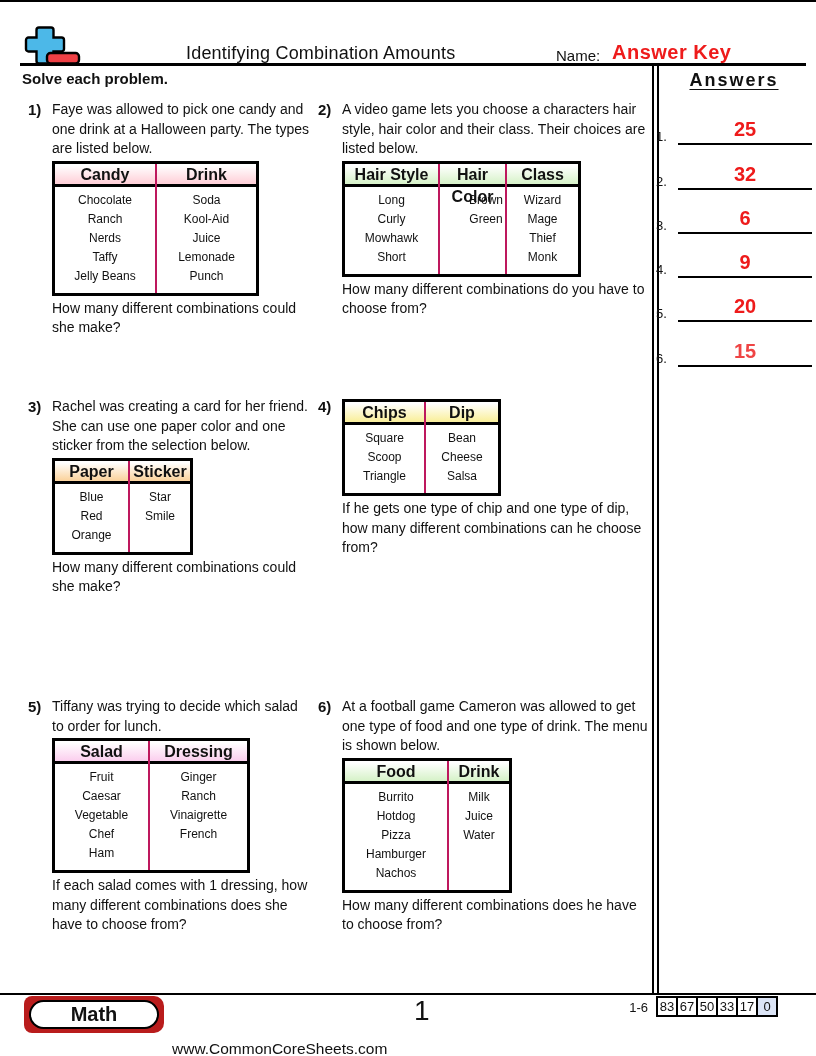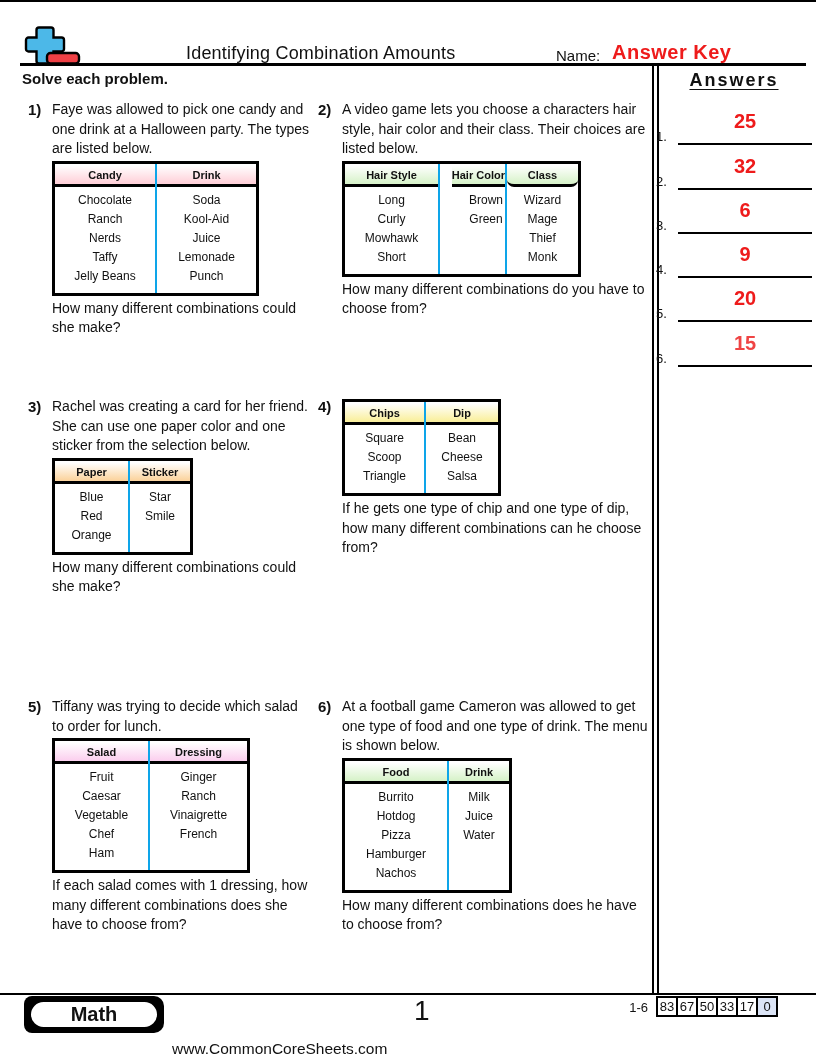--- a/index.html
+++ b/index.html
@@ -24,37 +24,37 @@
   .name-label { left:556px; top:47px; font-size:15px; }
   .answer-key { left:612px; top:41px; font-size:20px; font-weight:bold; letter-spacing:.5px; }
   .instructions { left:22px; top:70px; font-size:15px; font-weight:bold; }
 
   .answers-panel { left:656px; top:70px; width:156px; }
   .answers-title { text-align:center; font-size:18px; font-weight:bold; letter-spacing:2px;
     text-decoration:underline; text-underline-offset:3px; margin-bottom:10px; }
   .answer-item { display:flex; align-items:flex-end; height:44.3px; }
   .answer-num { width:22px; font-size:13px; padding-bottom:1px; }
   .answer-line { flex:1; border-bottom:2px solid #000; text-align:center; }
-  .answer-val { font-size:20px; font-weight:bold; line-height:1; padding-bottom:12px; }
+  .answer-val { font-size:20px; font-weight:bold; line-height:1; padding-bottom:4px; }
 
   .problem { position:absolute; display:flex; font-size:15px; line-height:19.5px; }
   .pnum { width:24px; font-weight:bold; flex:none; }
   .pbody { flex:1; }
   .ptext, .pquestion { font-size:14px; line-height:19.5px; }
 
   .ptable { display:inline-flex; border:3px solid #000; margin:2px 0 3px 0; background:#fff; }
   .tcol { display:flex; flex-direction:column; }
-  .tcol + .tcol { border-left:2px solid #0ea5e9; }
+  .tcol + .tcol { border-left:2px solid #be185d; }
   .thead { height:23px; line-height:22px; text-align:center; font-weight:bold;
-    font-size:11px; border-bottom:3px solid #000; }
+    font-size:16px; border-bottom:3px solid #000; }
   .tbody { flex:1; padding:4px 2px 7px 2px; }
   .titem { text-align:center; font-size:12px; line-height:19px; }
 
   
-  .math-badge-outer { left:24px; top:996px; width:140px; height:37px; background:#000000;
+  .math-badge-outer { left:24px; top:996px; width:140px; height:37px; background:#b91c1c;
     border-radius:8px 10px 10px 8px; }
   .math-badge-inner { position:absolute; left:5px; top:4px; right:5px; bottom:4px;
     background:#fff; border:2.5px solid #000; border-radius:15px;
     text-align:center; font-weight:bold; font-size:20px; line-height:24px; }
   .website { left:172px; top:1008px; font-size:15.5px;margin-top:32px; }
   .page-number { left:414px; top:995px; font-size:28px; font-weight:300; }
   .score-range { left:608px; top:1000px; width:40px; font-size:13px; text-align:right; }
   .score-boxes { left:656px; top:996px; display:flex; }
   .score-box { width:22px; height:21px; border:2px solid #000; margin-left:-2px;
     font-size:13px; line-height:17px; text-align:center; background:#fff; }
@@ -167,21 +167,21 @@
           </div>
         </div>
         <div class="tcol" style="width: 67px; align-items: flex-end;">
           <div class="thead" style="background: linear-gradient(rgb(255, 255, 255) 8%, rgb(217, 243, 204) 92%);">Hair Color</div>
           <div class="tbody">
             <div class="titem">Brown</div>
             <div class="titem">Green</div>
           </div>
         </div>
         <div class="tcol" style="width: 73px;">
-          <div class="thead" style="background: linear-gradient(rgb(255, 255, 255) 8%, rgb(217, 243, 204) 92%); border-radius: 7px;">Class</div>
+          <div class="thead" style="background: linear-gradient(rgb(255, 255, 255) 8%, rgb(217, 243, 204) 92%);">Class</div>
           <div class="tbody">
             <div class="titem">Wizard</div>
             <div class="titem">Mage</div>
             <div class="titem">Thief</div>
             <div class="titem">Monk</div>
           </div>
         </div>
       </div>
     <div class="pquestion">How many different combinations do you have to choose from?</div>
   </div>

